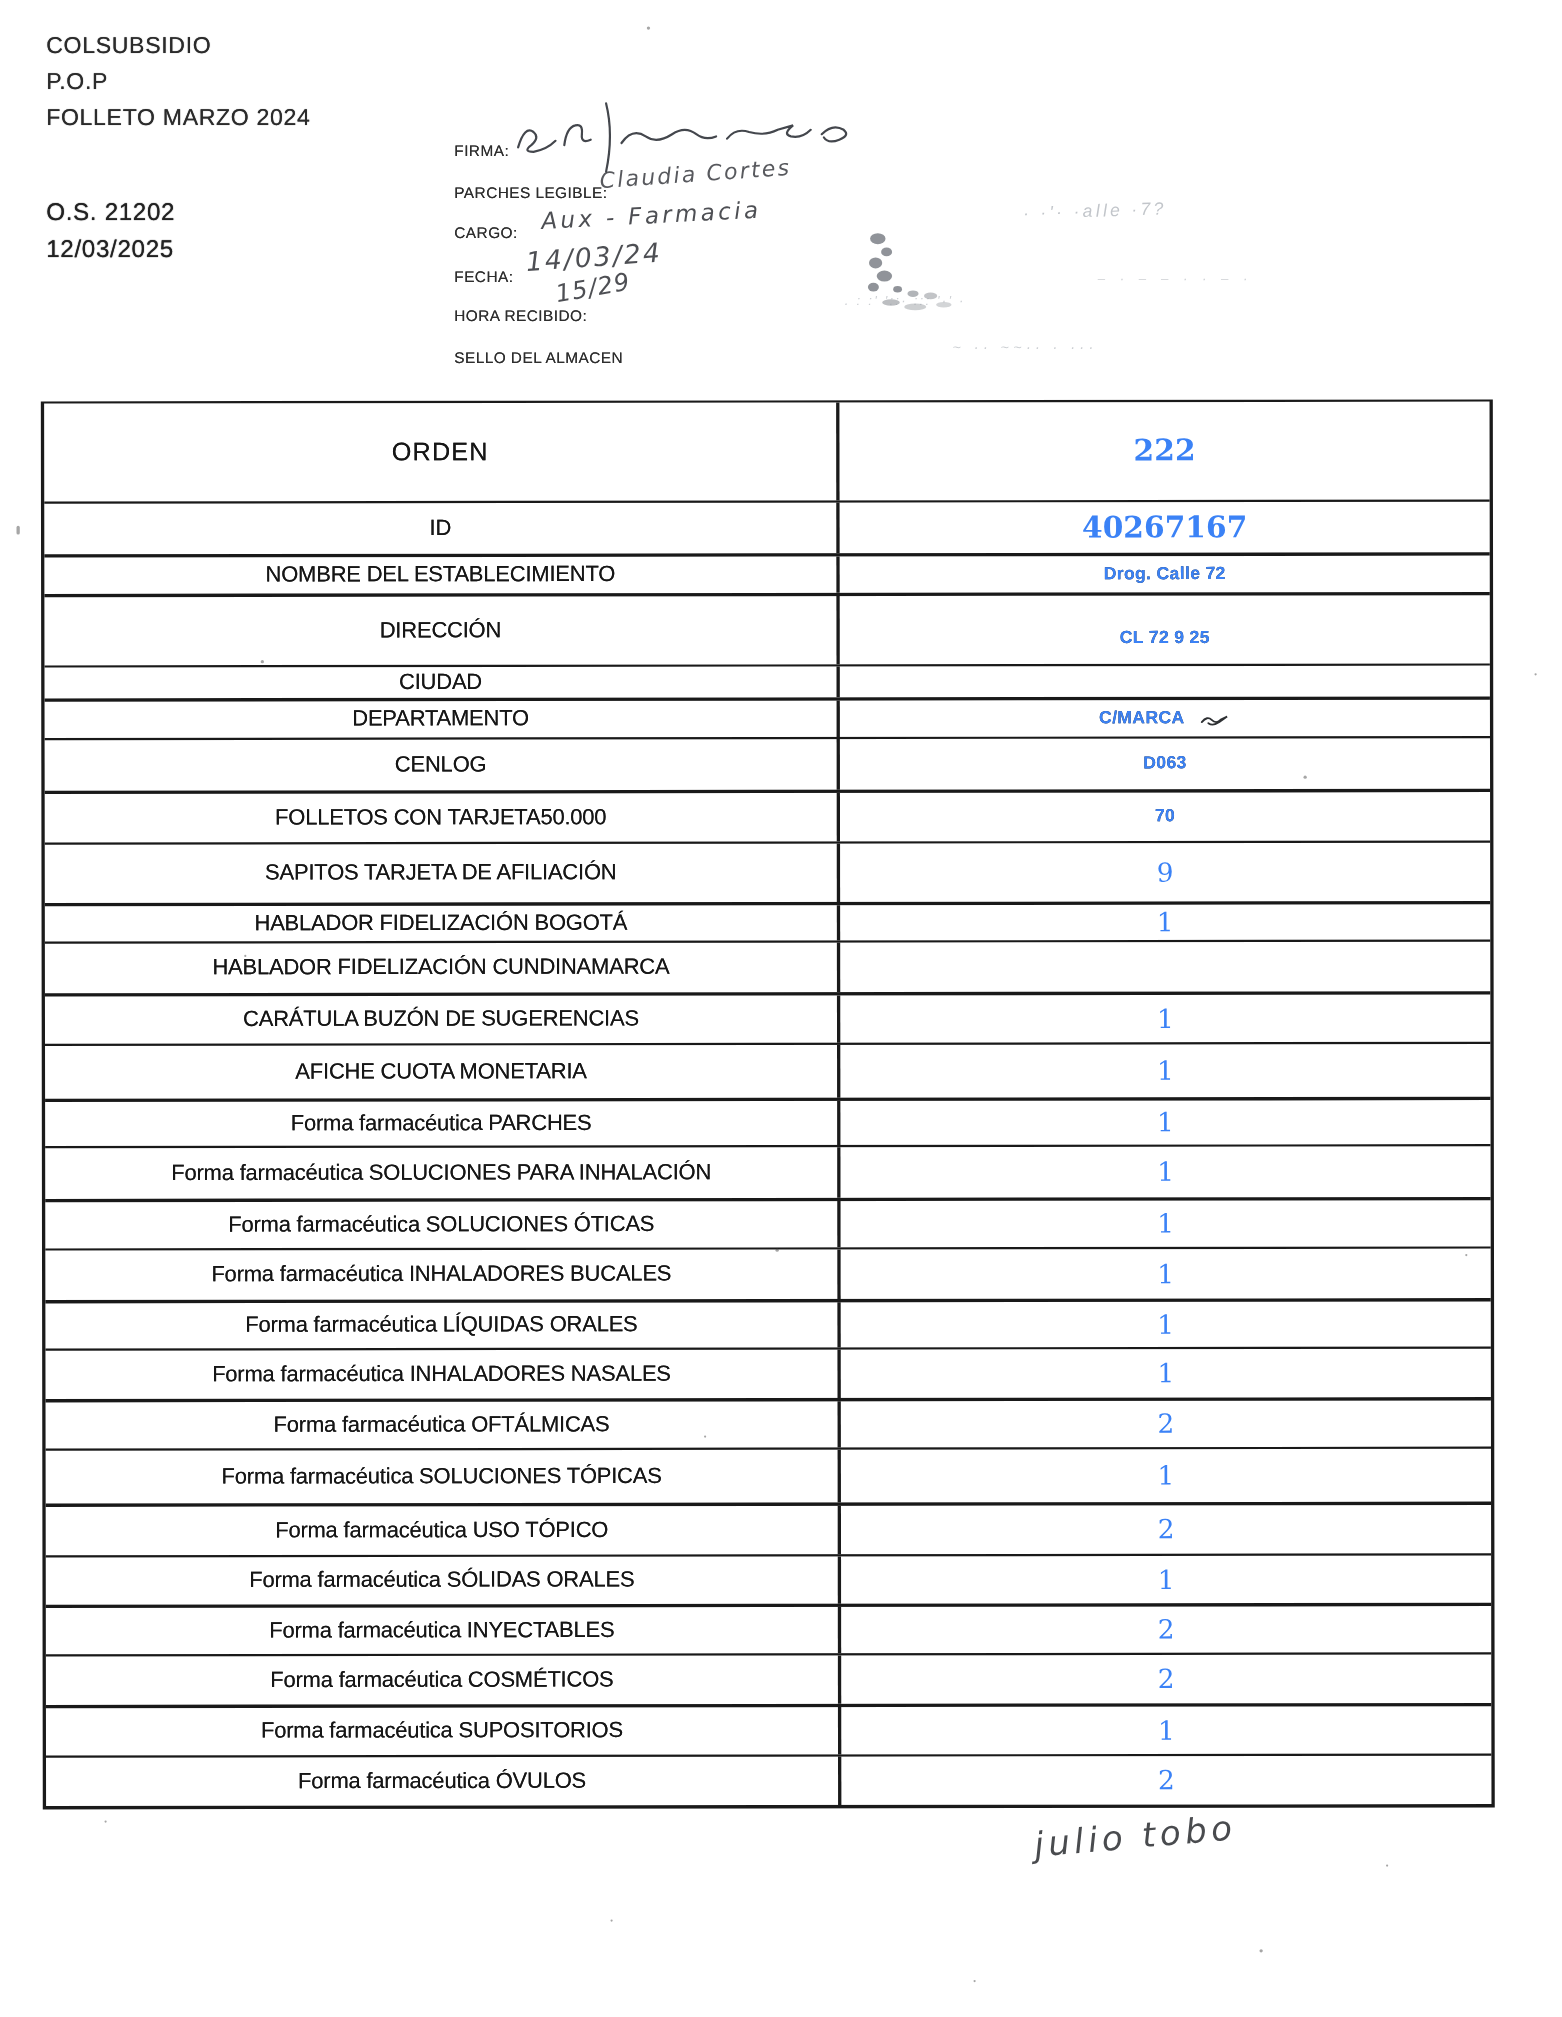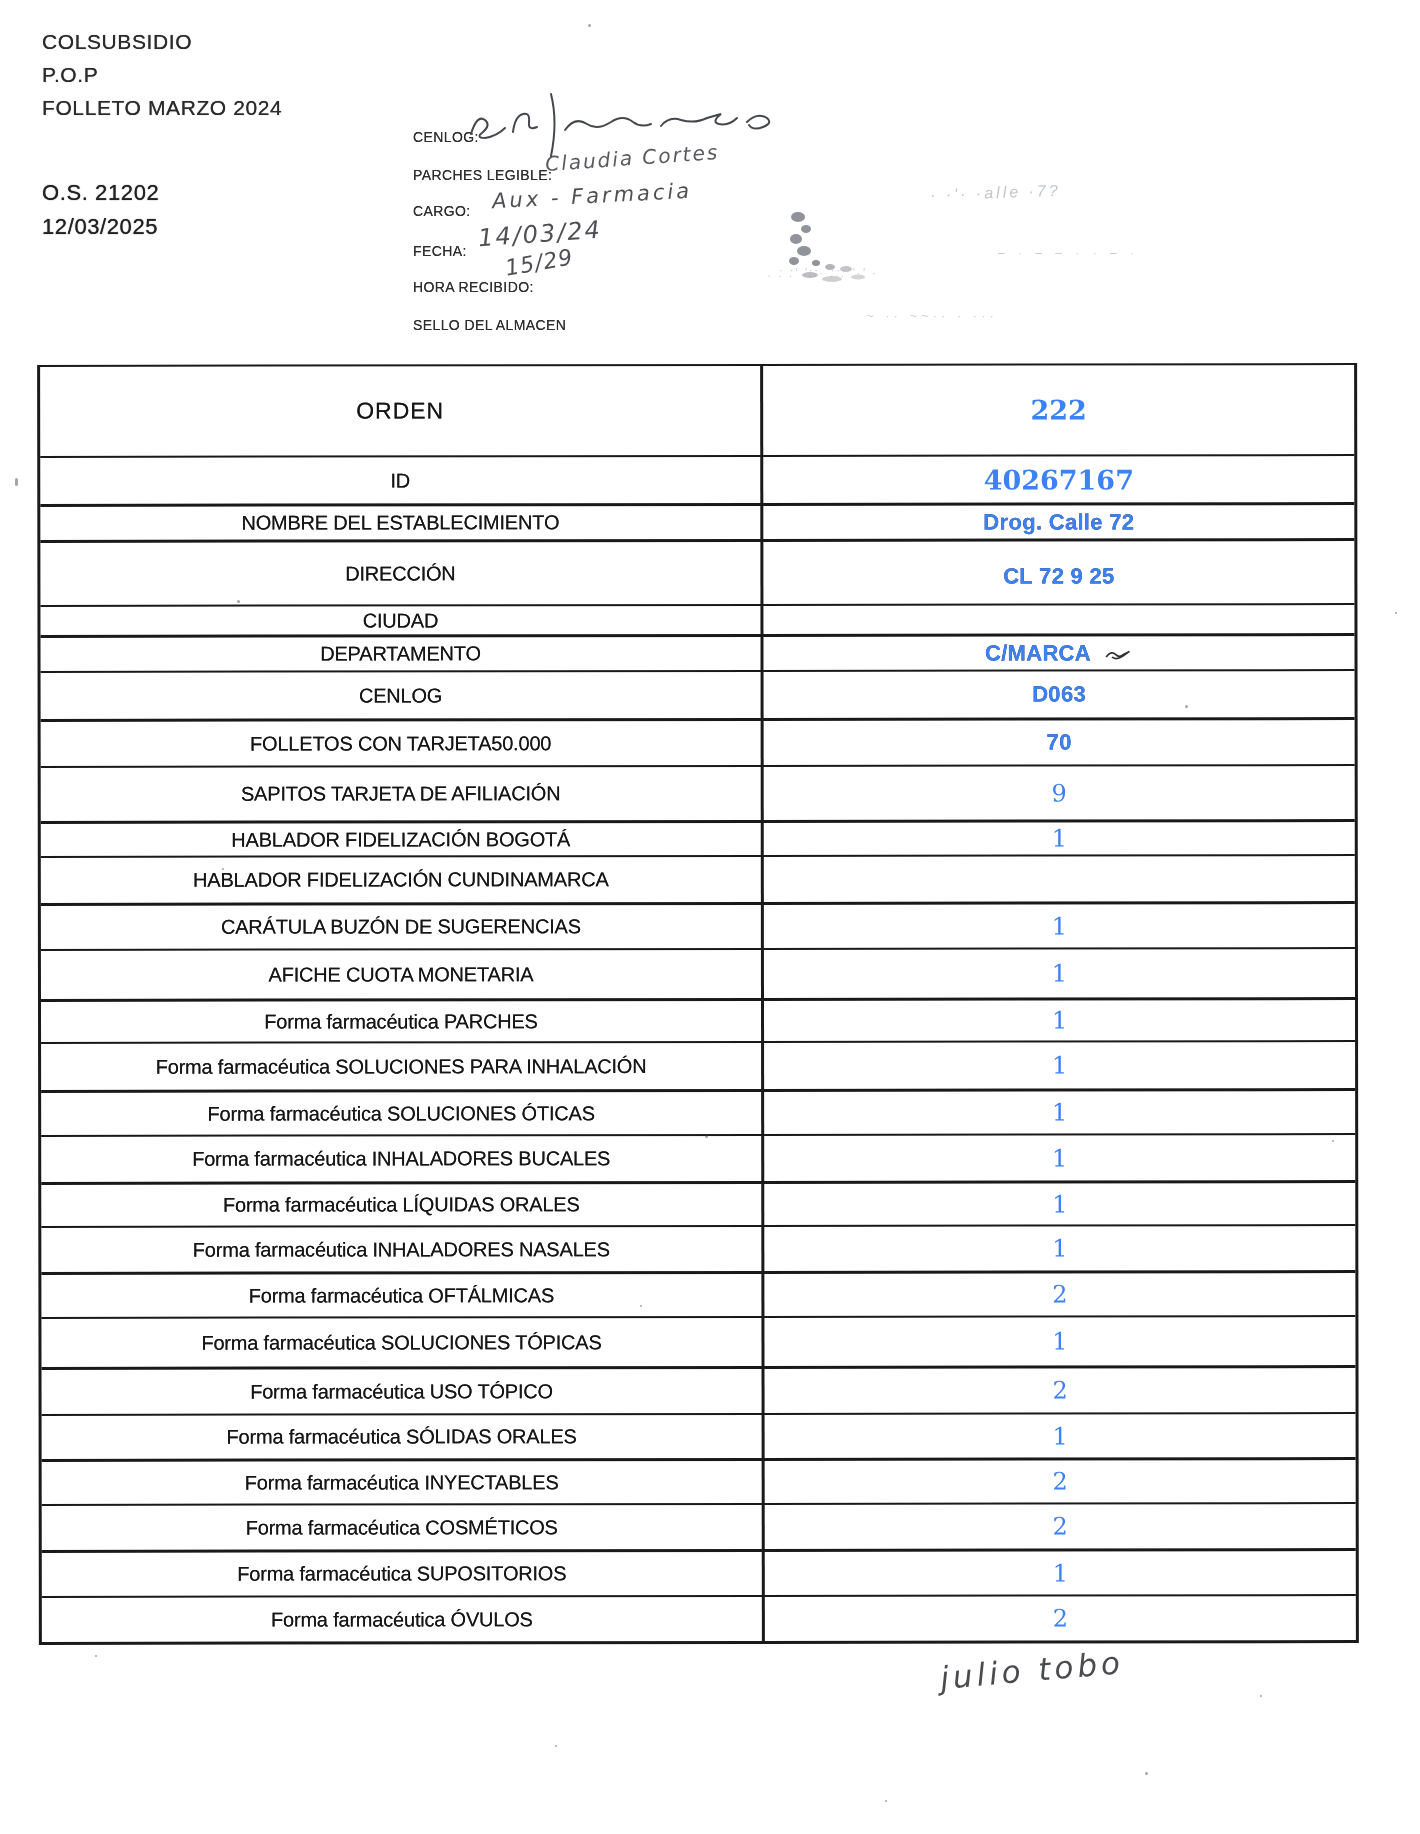--- a/index.html
+++ b/index.html
@@ -49,38 +49,38 @@
     transform:rotate(-0.08deg);background:#fff;}
   .trow{display:flex;border-top:2px solid #191919;box-sizing:border-box;}
   .trow:first-child{border-top:none;}
   .trow.thick{border-top-width:3px;}
   .tlabel{width:723px;border-right:3px solid #1a1a1a;display:flex;align-items:center;
     justify-content:center;text-align:center;font-size:20px;letter-spacing:-0.2px;
     color:#161616;text-shadow:0 0 0.5px #333;box-sizing:border-box;padding:0 6px;}
   .tlabel.l-big{font-size:23px;letter-spacing:1px;}
   .tvalue{flex:1;display:flex;align-items:center;justify-content:center;color:#3b82f6;}
   .v-serif-bold{font-family:"DejaVu Serif",serif;font-weight:bold;font-size:27px;}
-  .v-sans-bold{font-weight:bold;font-size:22px;letter-spacing:0.3px;text-shadow:0 0 0.6px #222;}
+  .v-sans-bold{font-weight:bold;font-size:16px;letter-spacing:0.3px;text-shadow:0 0 0.6px #222;}
   .v-serif{font-family:"DejaVu Serif",serif;font-size:24px;}
   .v-bottom{align-items:flex-end;padding-bottom:14px;}
   .pen-mark{margin-left:14px;display:inline-block;transform:translateY(2px);}
 </style>
 </head>
 <body>
 
 <div class="page">
 
   <div class="hl-line hl-1">COLSUBSIDIO</div>
   <div class="hl-line hl-2">P.O.P</div>
   <div class="hl-line hl-3">FOLLETO MARZO 2024</div>
   <div class="hl-line hl-os">O.S. 21202</div>
   <div class="hl-line hl-date">12/03/2025</div>
 
 
-  <div class="fld f-firma">CENLOG:</div>
+  <div class="fld f-firma">FIRMA:</div>
   <div class="fld f-nombre">PARCHES LEGIBLE:</div>
   <div class="fld f-cargo">CARGO:</div>
   <div class="fld f-fecha">FECHA:</div>
   <div class="fld f-hora">HORA RECIBIDO:</div>
   <div class="fld f-sello">SELLO DEL ALMACEN</div>
 
   <svg class="sig-svg" width="330" height="80" viewBox="0 0 330 80" fill="none">
     <g stroke="#44474d" stroke-width="2" stroke-linecap="round" fill="none">
       <path d="M6 46 q6 -20 14 -14 q6 5 -2 12 q-8 6 2 6 q12 -2 20 -10"></path>
       <path d="M48 44 q2 -16 10 -18 q7 -2 6 8 q-1 9 8 5"></path>

